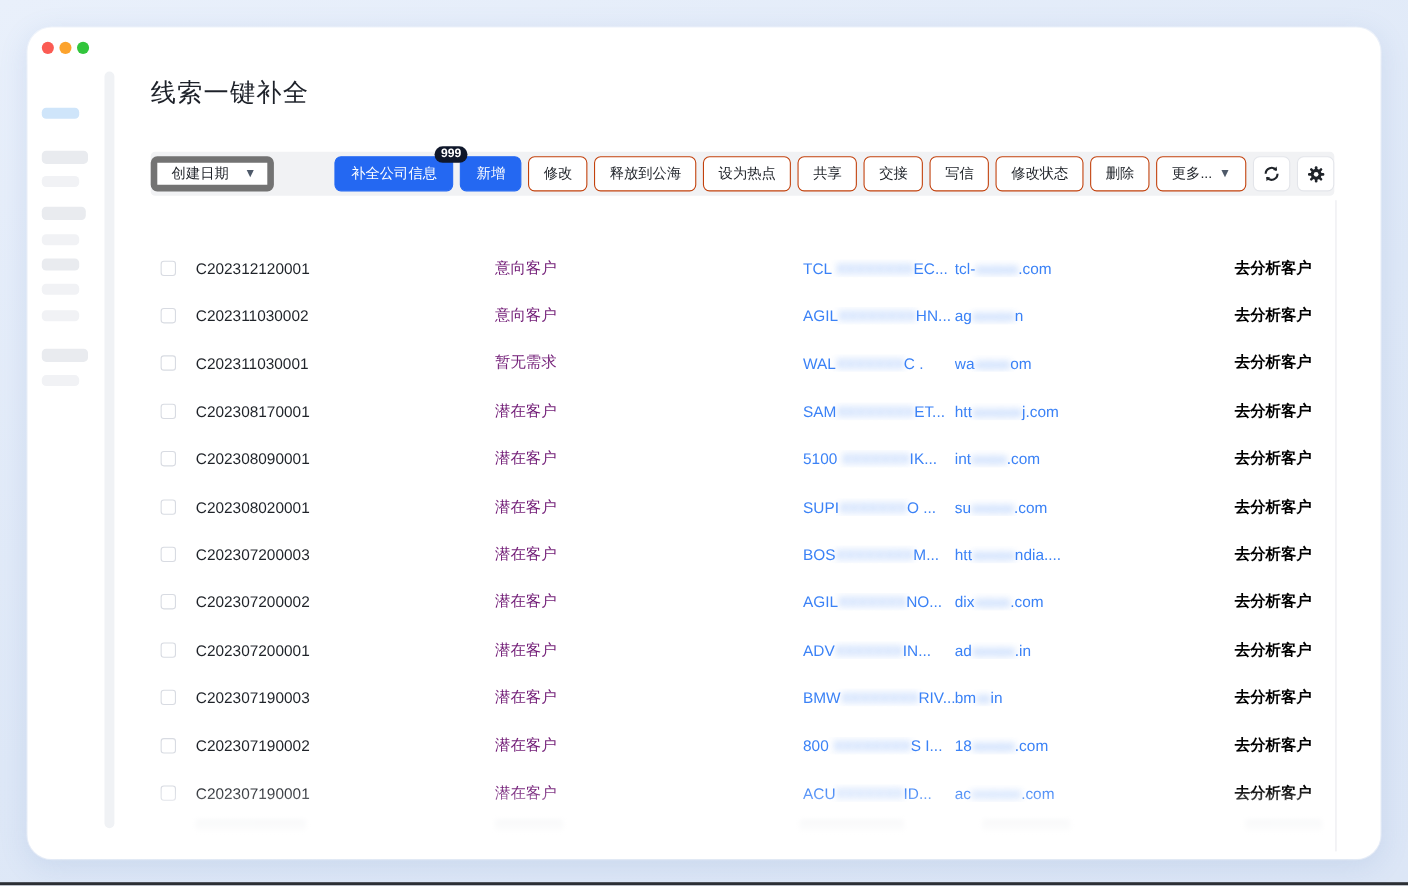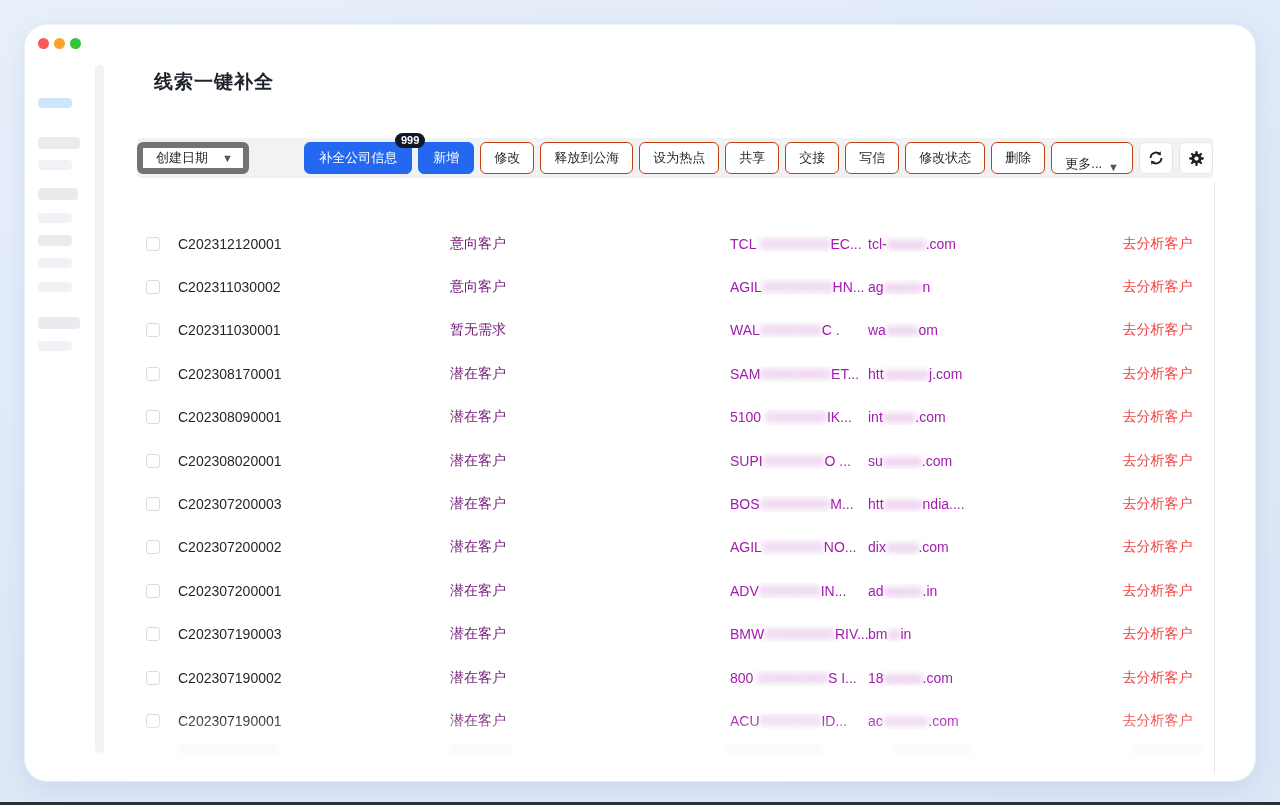--- a/index.html
+++ b/index.html
@@ -16,56 +16,56 @@
     overflow:hidden;
   }
   
   .dot { position:absolute; width:11px; height:11px; border-radius:50%; top:13px; }
   
   .skel { position:absolute; border-radius:4px; }
   .scroll-strip { position:absolute; left:70px; top:40px; width:9px; height:688px;
     background:#f0f2f5; border-radius:5px; }
   
   .content { position:absolute; left:112px; top:0; width:1076px; height:756px; }
-  .page-title { position:absolute; left:17px; top:44px; font-size:19px; font-weight:700; color:#1d2129; letter-spacing:1px; }
+  .page-title { position:absolute; left:0; top:44px; font-size:23px; font-weight:400; color:#1d2129; letter-spacing:1px; }
   
   .toolbar { position:absolute; left:0; top:113px; width:1076px; height:40px;
     background:#f1f2f4; border-radius:4px; display:flex; align-items:center; }
   .date-filter { margin-left:0; height:32px; min-width:104px; background:#fff;
     border:6px solid #737373; border-radius:6px; display:flex; align-items:center;
     padding:0 10px 0 13px; gap:14px; font-size:13px; color:#1f2329; cursor:pointer; }
   .caret { font-size:11px; color:#4e5969; line-height:1; }
   .btn-group { margin-left:auto; display:flex; align-items:center; gap:6px; height:32px; }
   .btn { height:32px; display:inline-flex; align-items:center; justify-content:center;
     font-size:13px; border-radius:6px; cursor:pointer; white-space:nowrap; }
   .btn.white { background:#fff; border:1px solid #c2410c; color:#1f2329; padding:0 13px; }
   .btn.blue { background:#2468f2; border:1px solid #2468f2; color:#fff; padding:0 14px; font-weight:500; }
   .btn.icon-btn { width:34px; padding:0; background:#fff; border:1px solid #e3e5ea; }
-  .btn.more { gap:6px;align-items:flex-end; }
+  .btn.more { gap:6px; }
   .complete-wrap { position:relative; }
   .badge { position:absolute; top:-9px; right:-13px; background:#0f172a; color:#fff;
     font-size:11px; font-weight:700; line-height:15px; padding:0 6px; border-radius:8px; }
   
   .thead, .trow { display:grid;
     grid-template-columns:41px 140px 132px 138px 142px 138px 136px 98px 111px;
     align-items:center; }
   .thead { position:absolute; left:0; top:157px; width:1076px; height:40px;
     background:#f2f3f5; font-size:14px; font-weight:700; color:#1f2329; }
   .thead .cell-action { background:#fcfcfd; height:100%; display:flex; align-items:center; justify-content:center; }
   .tbody { position:absolute; left:0; top:197px; width:1076px; }
   .trow { height:43.4px; background:#fff; font-size:14px; }
   .cell-check { padding-left:9px; }
   .checkbox { display:block; width:14px; height:14px; background:#fff;
     border:1px solid #d8dbe2; border-radius:3px; cursor:pointer; }
   .code { color:#1f2329; font-size:14px; }
   .status { color:#701a75; }
-  .blue-text { color:#a21caf; overflow:hidden; white-space:nowrap; }
+  .blue-text { color:#3b82f6; overflow:hidden; white-space:nowrap; }
   .mask { filter:blur(3.5px); opacity:.6; letter-spacing:-0.5px; }
   .cell-action-body { text-align:center; }
-  .analyze-link { color:#ef4444; cursor:pointer; font-weight:400; text-decoration:none; }
+  .analyze-link { color:#000000; cursor:pointer; font-weight:700; text-decoration:none; }
   .col-divider { position:absolute; left:1077px; top:157px; width:1px; height:592px; background:#e9eaee; }
   
   .faint-row { position:absolute; left:0; top:718px; width:1076px; height:16px; opacity:.35; filter:blur(2px); }
   .faint-row .bar { position:absolute; top:2px; height:11px; border-radius:3px; background:#c9ced6; }
   .fade-out { position:absolute; left:0; top:690px; width:1076px; height:66px;
     background:linear-gradient(180deg, rgba(255,255,255,0) 0%, #ffffff 70%); pointer-events:none; }
   .bottom-edge { position:absolute; left:0; bottom:0; width:1280px; height:3px; background:#2c2f34; }
   svg { display:block; }
 </style>
 </head>

